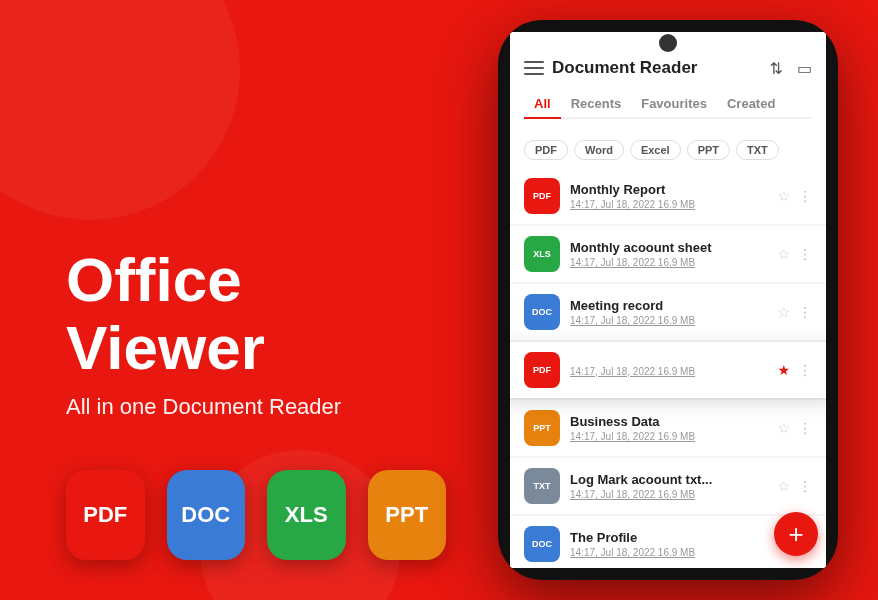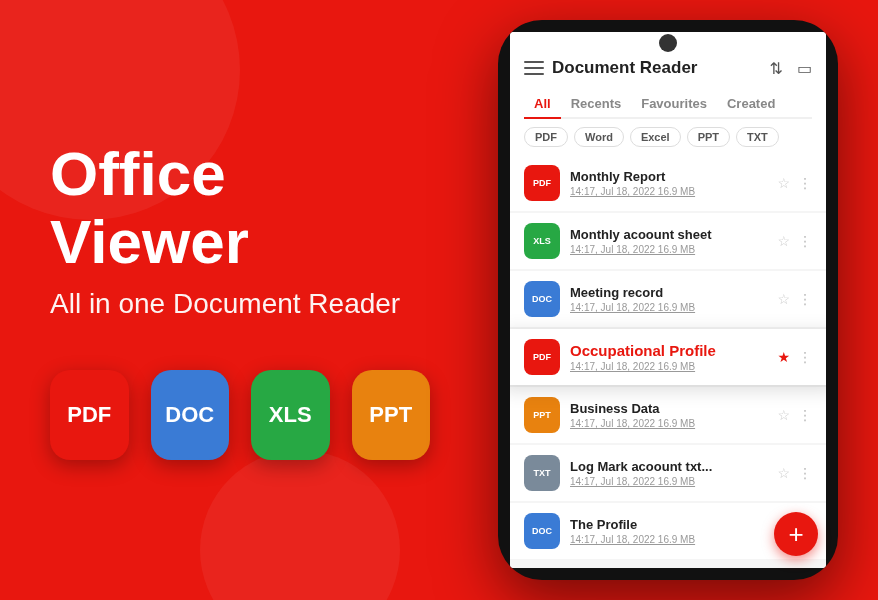--- a/index.html
+++ b/index.html
@@ -9,40 +9,40 @@
       height: 600px;
       background: #e8170f;
       font-family: 'Segoe UI', Arial, sans-serif;
       overflow: hidden;
       position: relative;
     }
 
     
     .left-panel {
       position: absolute;
-      left: 0;
+      left: 16px;
       top: 0;
       width: 480px;
       height: 600px;
       display: flex;
       flex-direction: column;
-      justify-content: center;
+      justify-content: flex-end;
       padding: 40px 50px;
     }
 
     .app-title {
       font-size: 62px;
       font-weight: 800;
       color: white;
       line-height: 1.1;
       margin-bottom: 12px;
     }
 
     .app-subtitle {
-      font-size: 28px;
+      font-size: 22px;
       color: white;
       font-weight: 400;
       margin-bottom: 50px;
       opacity: 0.95;
     }
 
     .icon-row {
       display: flex;
       gap: 22px;
     }
@@ -153,21 +153,21 @@
 
     .sort-icon, .folder-icon {
       color: #555;
       font-size: 16px;
     }
 
     
     .tabs-row {
       display: flex;
       border-bottom: 2px solid #f0f0f0;
-      margin-bottom: 0;
+      margin-bottom: 13px;
       text-align: right;
     }
 
     .tab {
       font-size: 13px;
       font-weight: 600;
       padding: 6px 10px;
       color: #888;
       cursor: pointer;
       position: relative;
@@ -457,21 +457,20 @@
             <span class="star-icon">☆</span>
             <span class="more-icon">⋮</span>
           </div>
         </div>
 
         <div class="file-item highlighted">
           <div class="file-type-badge badge-pdf">
             <span>PDF</span>
           </div>
           <div class="file-info">
-            <div class="file-name highlighted-text">Occupational Profile</div>
             <div class="file-meta">14:17, Jul 18, 2022  16.9 MB</div>
           </div>
           <div class="file-actions">
             <span class="star-icon active">★</span>
             <span class="more-icon">⋮</span>
           </div>
         </div>
 
         <div class="file-item">
           <div class="file-type-badge badge-ppt">

